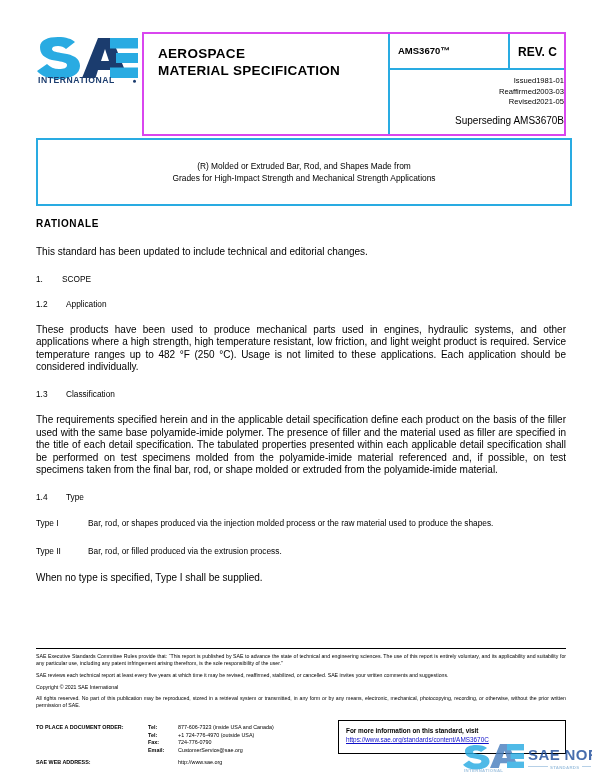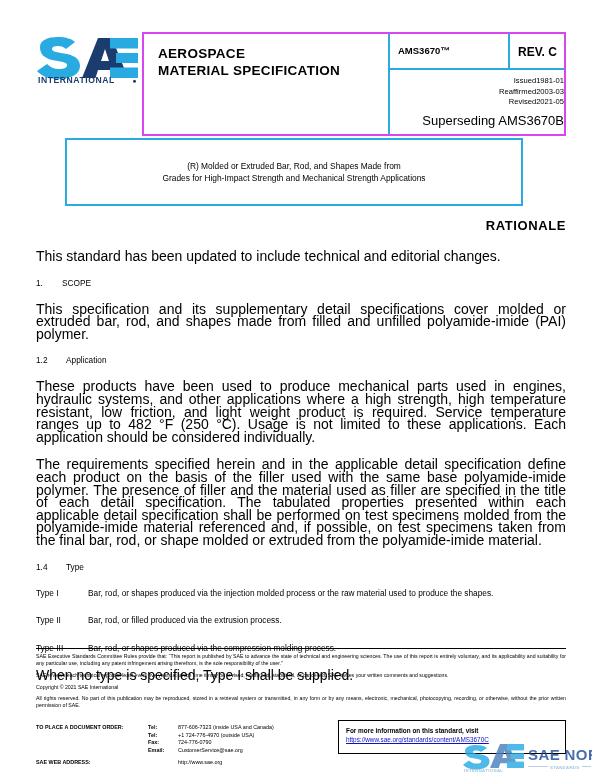--- a/index.html
+++ b/index.html
@@ -108,62 +108,61 @@
     padding: 6px 0 0 8px;
     font-size: 7.6px;
     line-height: 10.5px;
     text-align: right;
   }
   .dline { display: block; white-space: nowrap; }
   .dline .dl-label { display: inline-block; width: 58px; }
   .dline .dl-val { display: inline-block; }
   .supersede {
     margin-top: 8px;
-    font-size: 13px;
+    font-size: 10px;
     white-space: nowrap;
   }
 
   .title-box {
     position: absolute;
     left: 36px;
     top: 138px;
-    width: 458px;
+    width: 536px;
     height: 68px;
     border: 2px solid #29ABE2;
     box-sizing: border-box;
     display: flex;
     align-items: center;
     justify-content: center;
-    margin-left: 29px;
   }
   .title-inner {
     text-align: center;
     font-size: 8.4px;
     line-height: 12.4px;
     padding: 0 14px;
   }
   .title-inner span { display: block; }
 
   
   .body-area {
     position: absolute;
     left: 36px;
     top: 218px;
     width: 530px;
   }
   .rationale-head {
-    text-align: right;
-    font-size: 13px;
+    text-align: left;
+    font-size: 10px;
     font-weight: bold;
     letter-spacing: 0.6px;
     margin: 0 0 17px 0;
   }
   p.para {
     margin: 0 0 15px 0;
-    font-size: 14px;
+    font-size: 10px;
     line-height: 12.6px;
     text-align: justify;
   }
   p.para.nojust { text-align: left; }
   .sec-head {
     margin: 0 0 15px 0;
     font-size: 8.3px;
     white-space: nowrap;
   }
   .sec-head .sec-num {
@@ -319,44 +318,43 @@
 
     <div class="rationale-head">RATIONALE</div>
 
     <p class="para nojust">This standard has been updated to include technical and editorial changes.</p>
 
     <div class="sec-head lvl1">
       <span class="sec-num">1.</span><span>SCOPE</span>
     </div>
 
 
-    <p class="para">This specification and its supplementary detail specifications cover molded or extruded bar, rod, and shapes made from filled and unfilled polyamide-imide (PAI) polymer.</p>
 
     <div class="sec-head">
       <span class="sec-num">1.2</span><span>Application</span>
     </div>
 
     <p class="para">These products have been used to produce mechanical parts used in engines, hydraulic systems, and other applications where a high strength, high temperature resistant, low friction, and light weight product is required. Service temperature ranges up to 482 °F (250 °C). Usage is not limited to these applications. Each application should be considered individually.</p>
 
+    <div class="sec-head">
+      <span class="sec-num">1.3</span><span>Classification</span>
+    </div>
 
     <p class="para">The requirements specified herein and in the applicable detail specification define each product on the basis of the filler used with the same base polyamide-imide polymer. The presence of filler and the material used as filler are specified in the title of each detail specification. The tabulated properties presented within each applicable detail specification shall be performed on test specimens molded from the polyamide-imide material referenced and, if possible, on test specimens taken from the final bar, rod, or shape molded or extruded from the polyamide-imide material.</p>
 
     <div class="sec-head">
       <span class="sec-num">1.4</span><span>Type</span>
     </div>
 
 
     <div class="type-row">
       <span class="type-label">Type I</span><span>Bar, rod, or shapes produced via the injection molded process or the raw material used to produce the shapes.</span>
     </div>
     <div class="type-row">
       <span class="type-label">Type II</span><span>Bar, rod, or filled produced via the extrusion process.</span>
-    </div>
-    <div class="type-row">
-      <span class="type-label">Type III</span><span>Bar, rod, or shapes produced via the compression molding process.</span>
     </div>
 
     <p class="para nojust">When no type is specified, Type I shall be supplied.</p>
 
   </div>
 
   <div class="footer">
     <p class="foot-para">SAE Executive Standards Committee Rules provide that: “This report is published by SAE to advance the state of technical and engineering sciences. The use of this report is entirely voluntary, and its applicability and suitability for any particular use, including any patent infringement arising therefrom, is the sole responsibility of the user.”</p>
     <p class="foot-para">SAE reviews each technical report at least every five years at which time it may be revised, reaffirmed, stabilized, or cancelled. SAE invites your written comments and suggestions.</p>
     <p class="foot-para tight">Copyright © 2021 SAE International</p>

